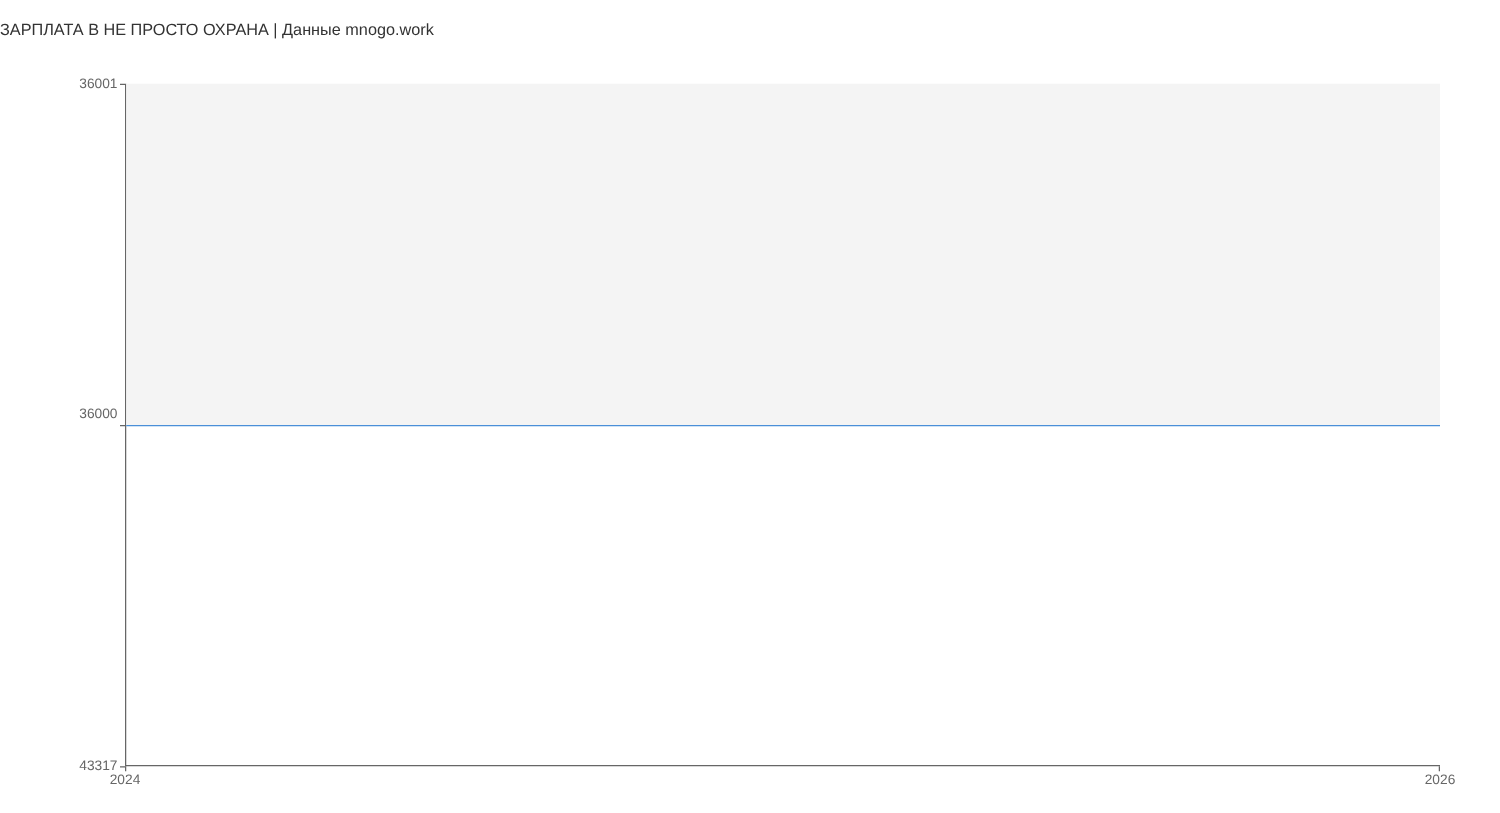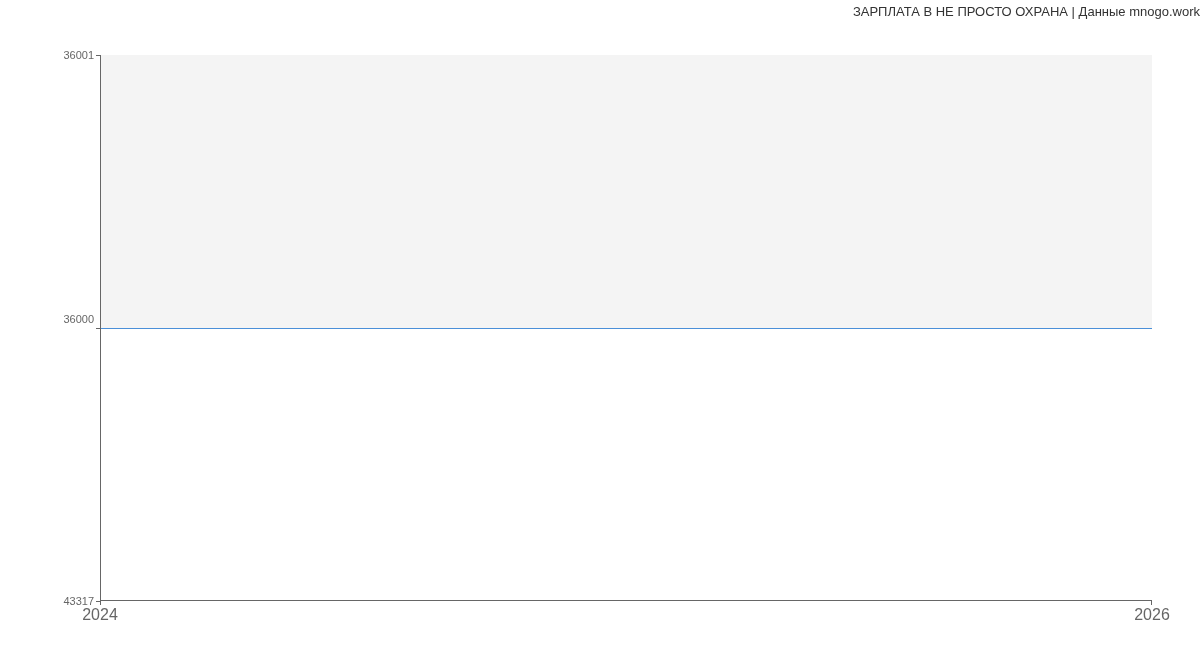--- a/index.html
+++ b/index.html
@@ -8,24 +8,24 @@
       box-sizing: border-box;
     }
     body {
       font-family: Arial, Helvetica, sans-serif;
       background: #ffffff;
       width: 1200px;
       height: 650px;
       position: relative;
     }
     .chart-title {
-      text-align: right;
+      text-align: left;
       font-size: 13px;
       color: #333333;
-      padding-top: 4px;
+      padding-top: 16px;
       padding-bottom: 6px;
       font-weight: normal;
     }
     .chart-container {
       position: relative;
       width: 1200px;
       height: 620px;
     }
     .plot-area {
       position: absolute;
@@ -75,21 +75,21 @@
       width: 4px;
       height: 1px;
       background: #666666;
     }
     .y-tick-mark-0 { top: 30px; }
     .y-tick-mark-1 { top: 303px; }
     .y-tick-mark-2 { top: 576px; }
     .x-tick {
       position: absolute;
       top: 581px;
-      font-size: 16px;
+      font-size: 11px;
       color: #666666;
       transform: translateX(-50%);
     }
     .x-tick-0 {
       left: 100px;
     }
     .x-tick-1 {
       left: 1152px;
     }
     .x-tick-mark {

